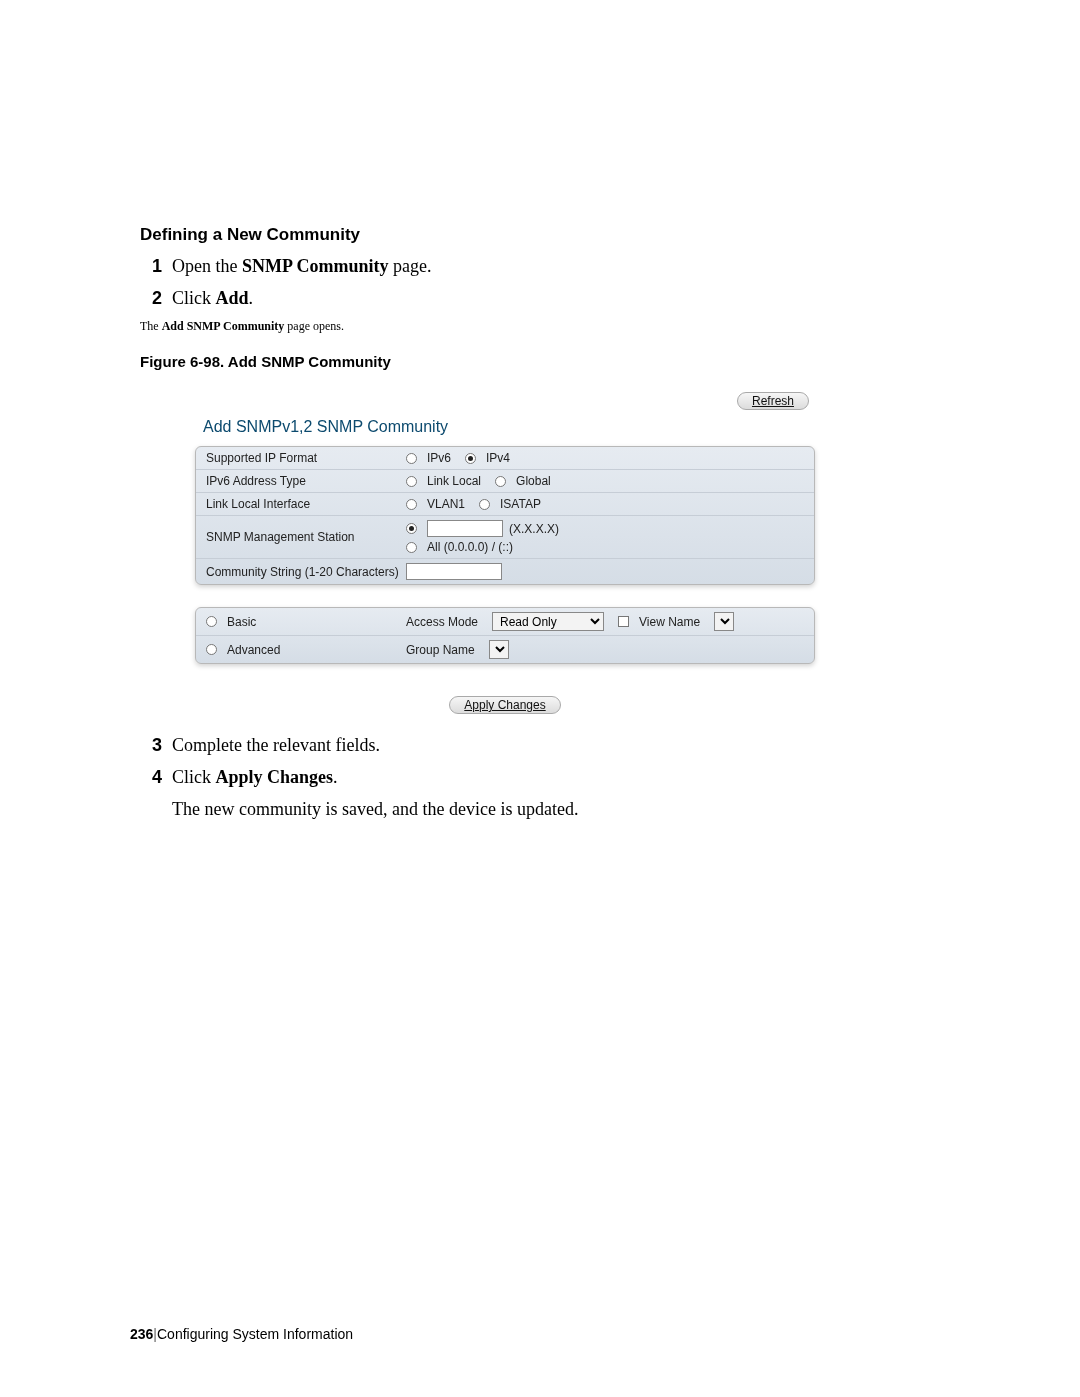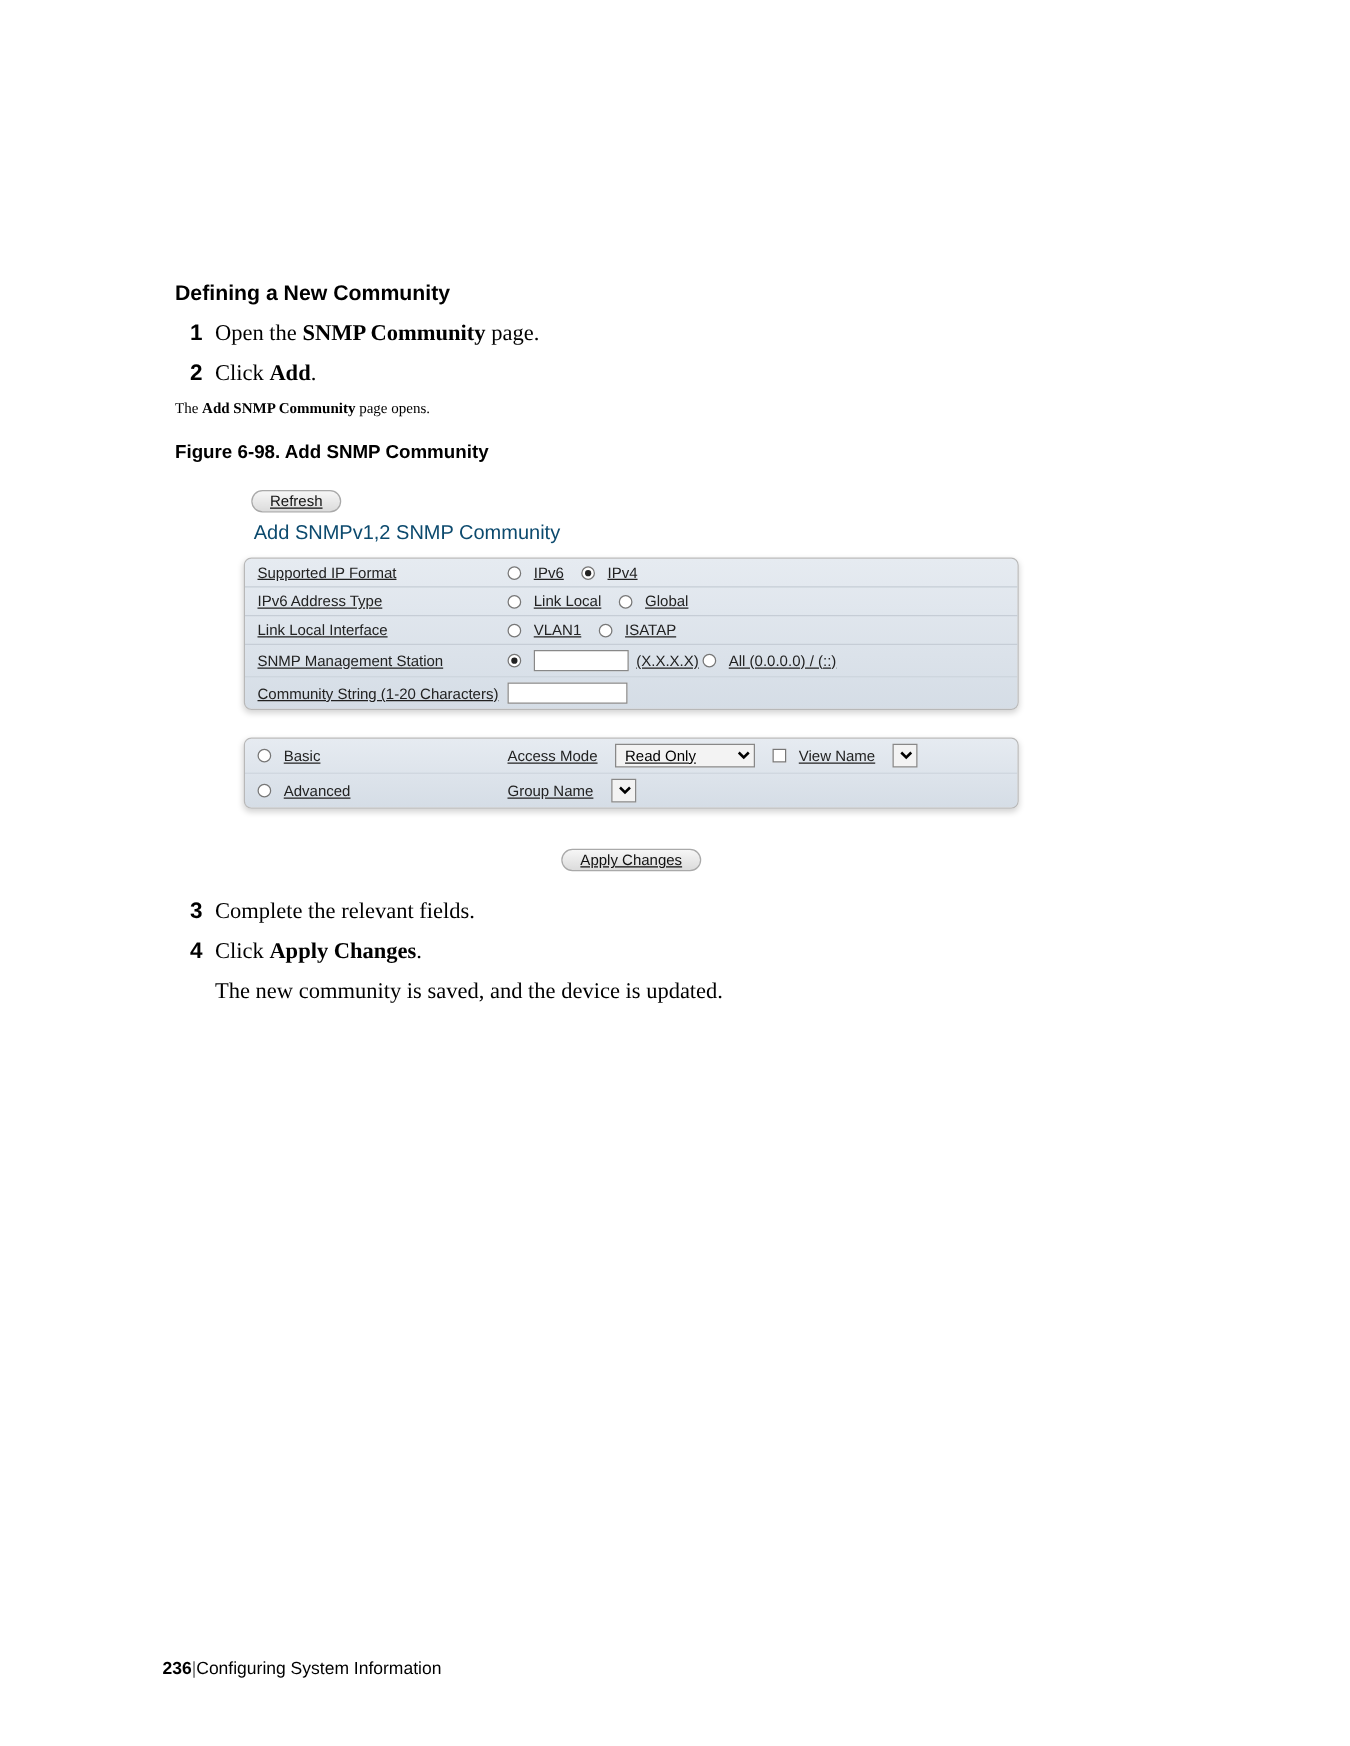--- a/index.html
+++ b/index.html
@@ -51,21 +51,21 @@
   }
   
   .ss {
     margin: 0 0 18px 55px;
     width: 620px;
     font-family: Arial, Helvetica, sans-serif;
     font-size: 12px;
     color: #222;
   }
   .ss .topbar {
-    display: flex; justify-content: flex-start; padding: 4px 6px;
+    display: flex; justify-content: flex-end; padding: 4px 6px;
   }
   .pillbtn {
     background: linear-gradient(#f6f6f6,#dcdcdc);
     border: 1px solid #a9a9a9;
     border-radius: 11px;
     padding: 1px 14px;
     font-size: 12px;
     text-decoration: underline;
     color: #111;
   }
@@ -81,21 +81,20 @@
     box-shadow: 0 2px 5px rgba(0,0,0,.18);
     margin-bottom: 22px;
   }
   .panel2 { margin-bottom: 26px; }
   .row {
     display: flex;
     align-items: center;
     border-top: 1px solid #c6cdd6;
     padding: 4px 10px;
     min-height: 22px;
-    text-decoration: underline;
   }
   .row:first-child { border-top: none; border-radius: 6px 6px 0 0; }
   .row:last-child  { border-radius: 0 0 6px 6px; }
   .rlabel { width: 200px; flex: 0 0 200px; font-size: 12px; }
   .rbody  { flex: 1; display: flex; align-items: center; gap: 14px; }
   .radio {
     display: inline-block; width: 11px; height: 11px;
     border: 1px solid #777; border-radius: 50%; background: #fff;
     margin-right: 4px; vertical-align: middle; position: relative;
   }
@@ -112,21 +111,21 @@
   .tinput {
     width: 76px; height: 17px; border: 1px solid #888; background: #fff;
     padding: 0 3px; font-size: 12px;
   }
   .tinput.w2 { width: 96px; }
   .sel {
     height: 19px; border: 1px solid #888; background: #f3f3f3;
     font-size: 12px; padding: 0 3px;
   }
   .sel.sm { width: 20px; }
-  .stack { display: flex; gap: 3px; }
+  .stack { display: flex; flex-direction: column; gap: 3px; }
   .hgroup { display: flex; align-items: center; gap: 6px; }
   .applyrow { text-align: center; padding: 6px 0 0 0; }
   .footer {
     position: absolute;
     bottom: 55px; left: 130px;
     font-family: Arial, Helvetica, sans-serif;
     font-size: 14px;
     display: flex; align-items: center;  margin-top: 39px;
   }
   .footer .pn { font-weight: bold; }

